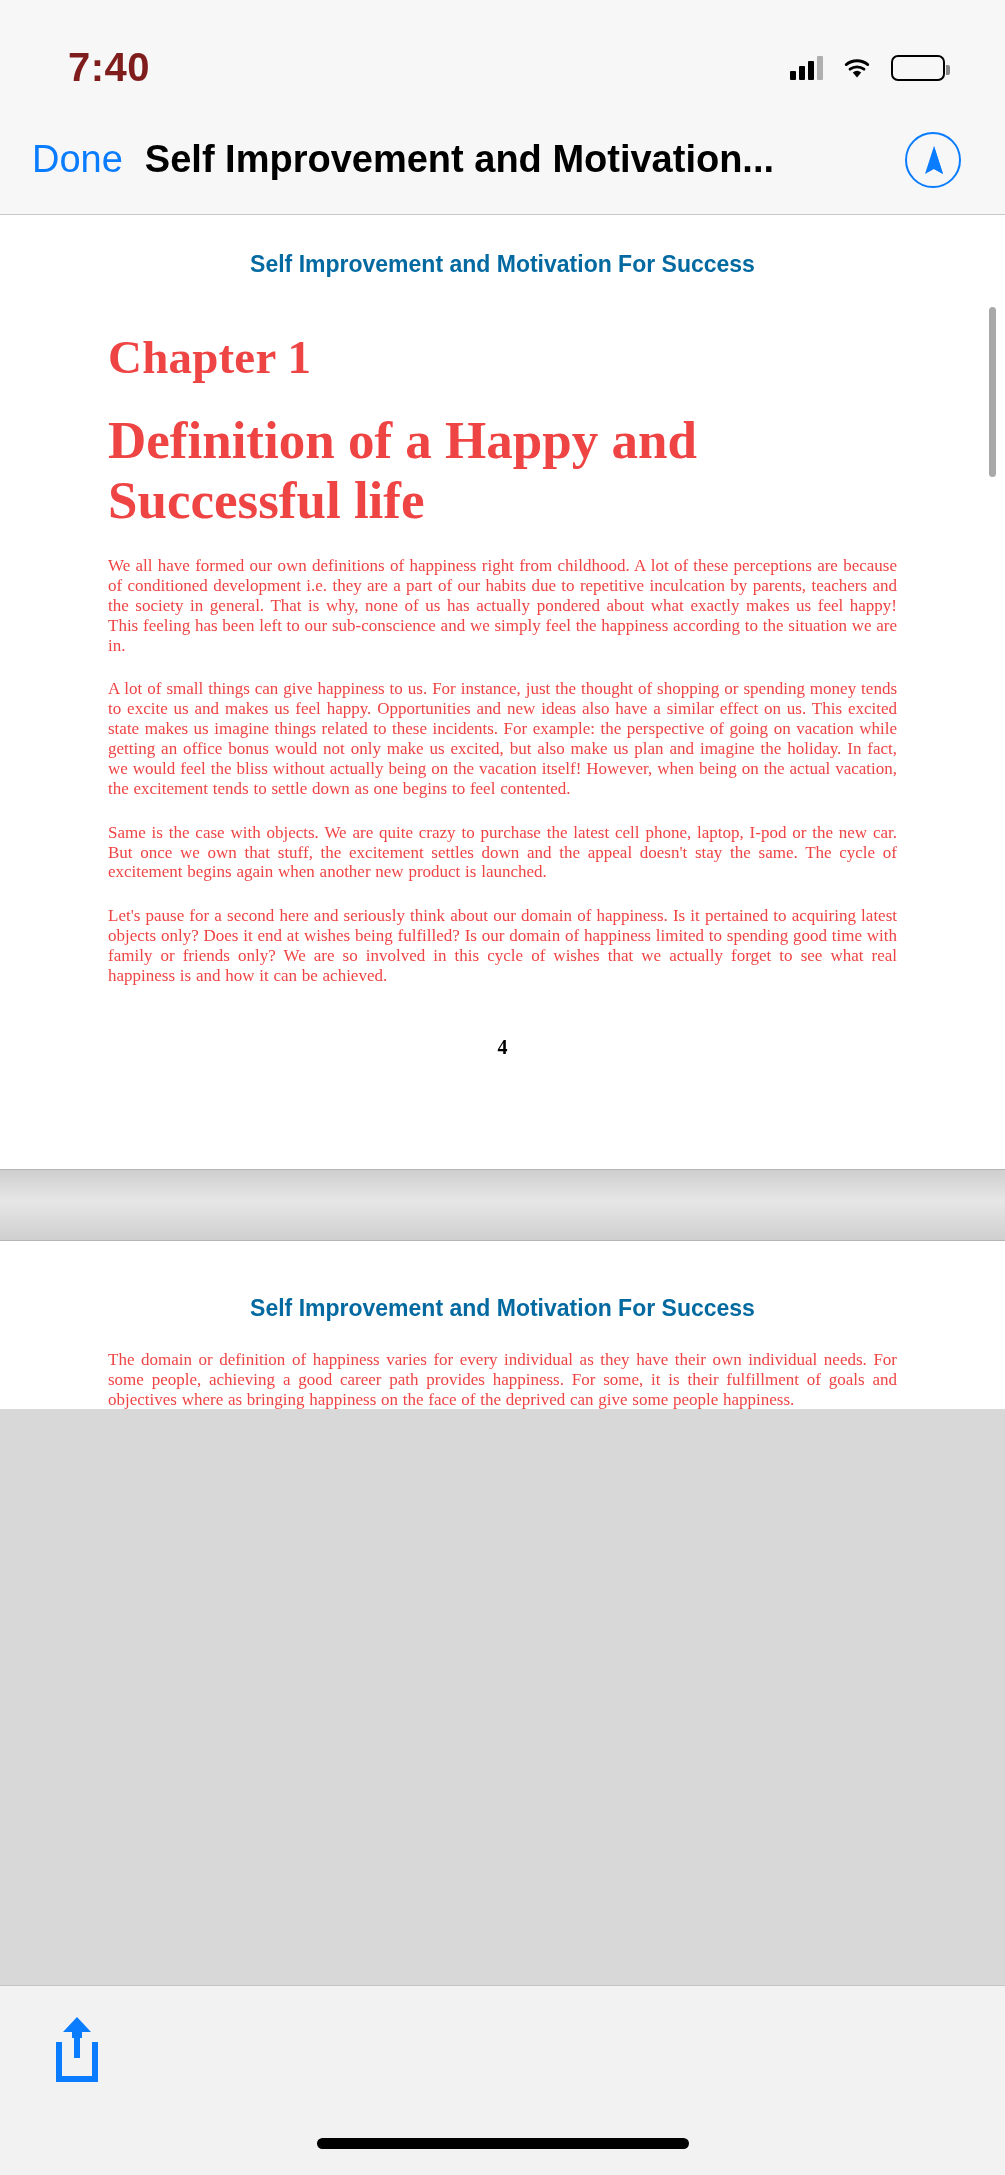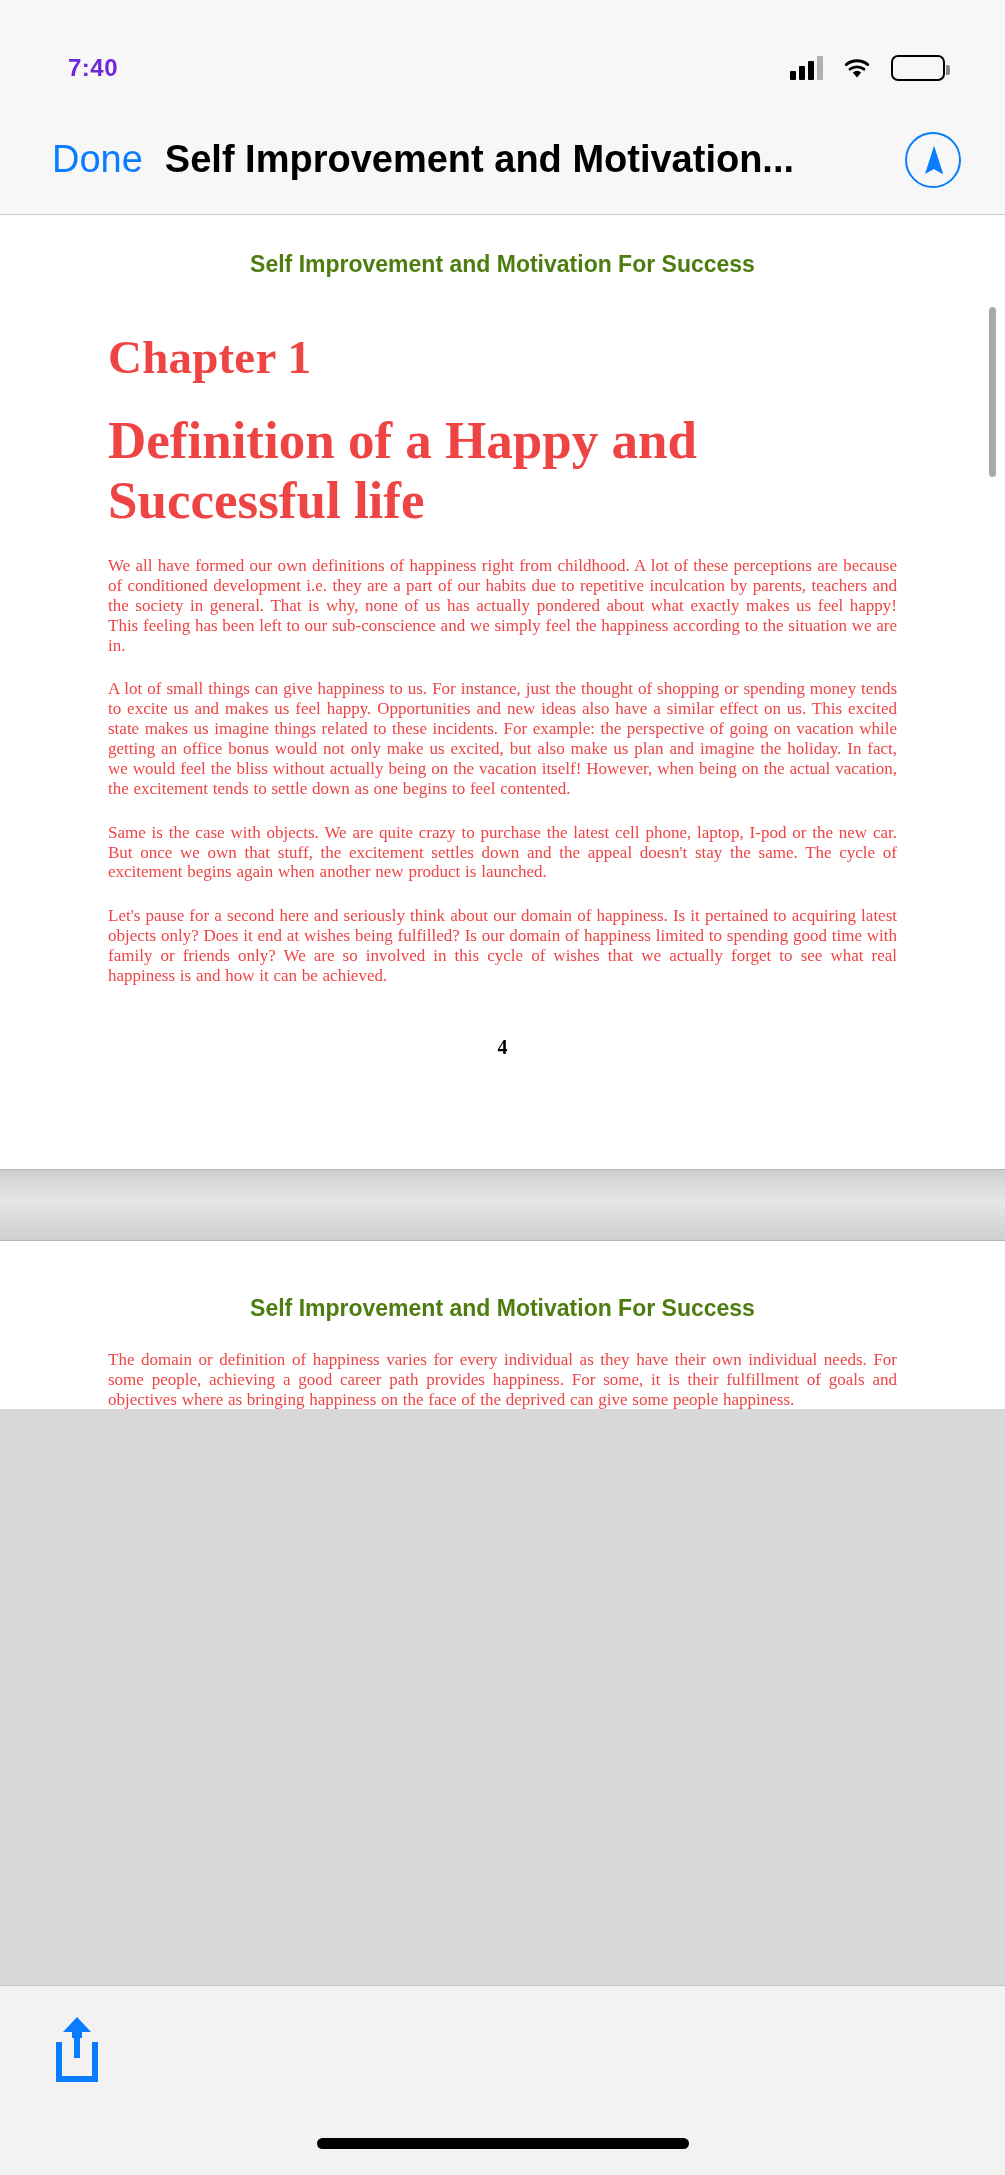--- a/index.html
+++ b/index.html
@@ -22,23 +22,23 @@
   .statusbar {
     position: relative;
     height: 105px;
     background: #f7f7f7;
     display: flex;
     align-items: center;
     justify-content: space-between;
     padding: 30px 60px 0 68px;
   }
   .status-time {
-    font-size: 24px;
+    font-size: 40px;
     font-weight: 600;
-    color: #6d28d9;
+    color: #7f1d1d;
     letter-spacing: 0.5px;
   }
   .status-right {
     display: flex;
     align-items: center;
     gap: 18px;
   }
   .sig-bars {
     display: flex;
     align-items: flex-end;
@@ -78,21 +78,21 @@
     border-radius: 0 2px 2px 0;
     opacity: .45;
   }
 
   
   .navbar {
     height: 110px;
     background: #f7f7f7;
     display: flex;
     align-items: center;
-    padding: 0 44px 0 52px;
+    padding: 0 44px 0 32px;
     border-bottom: 1px solid #c9c9c9;
     position: relative;
   }
   .nav-done {
     font-size: 38px;
     color: #0a7cff;
     font-weight: 400;
     flex: 0 0 auto;
     cursor: pointer;
   }
@@ -126,21 +126,21 @@
   .page {
     background: #ffffff;
     width: 1005px;
     position: relative;
   }
   .page-running-head {
     text-align: center;
     font-family: "Liberation Sans", sans-serif;
     font-size: 23px;
     font-weight: bold;
-    color: #4d7c0f;
+    color: #0369a1;
     padding-top: 36px;
   }
   .page-body {
     padding: 0 108px;
     font-family: "Liberation Serif", serif;
     color: #ef4444;
   }
   .ch-num {
     font-family: "Liberation Serif", serif;
     font-size: 47px;

